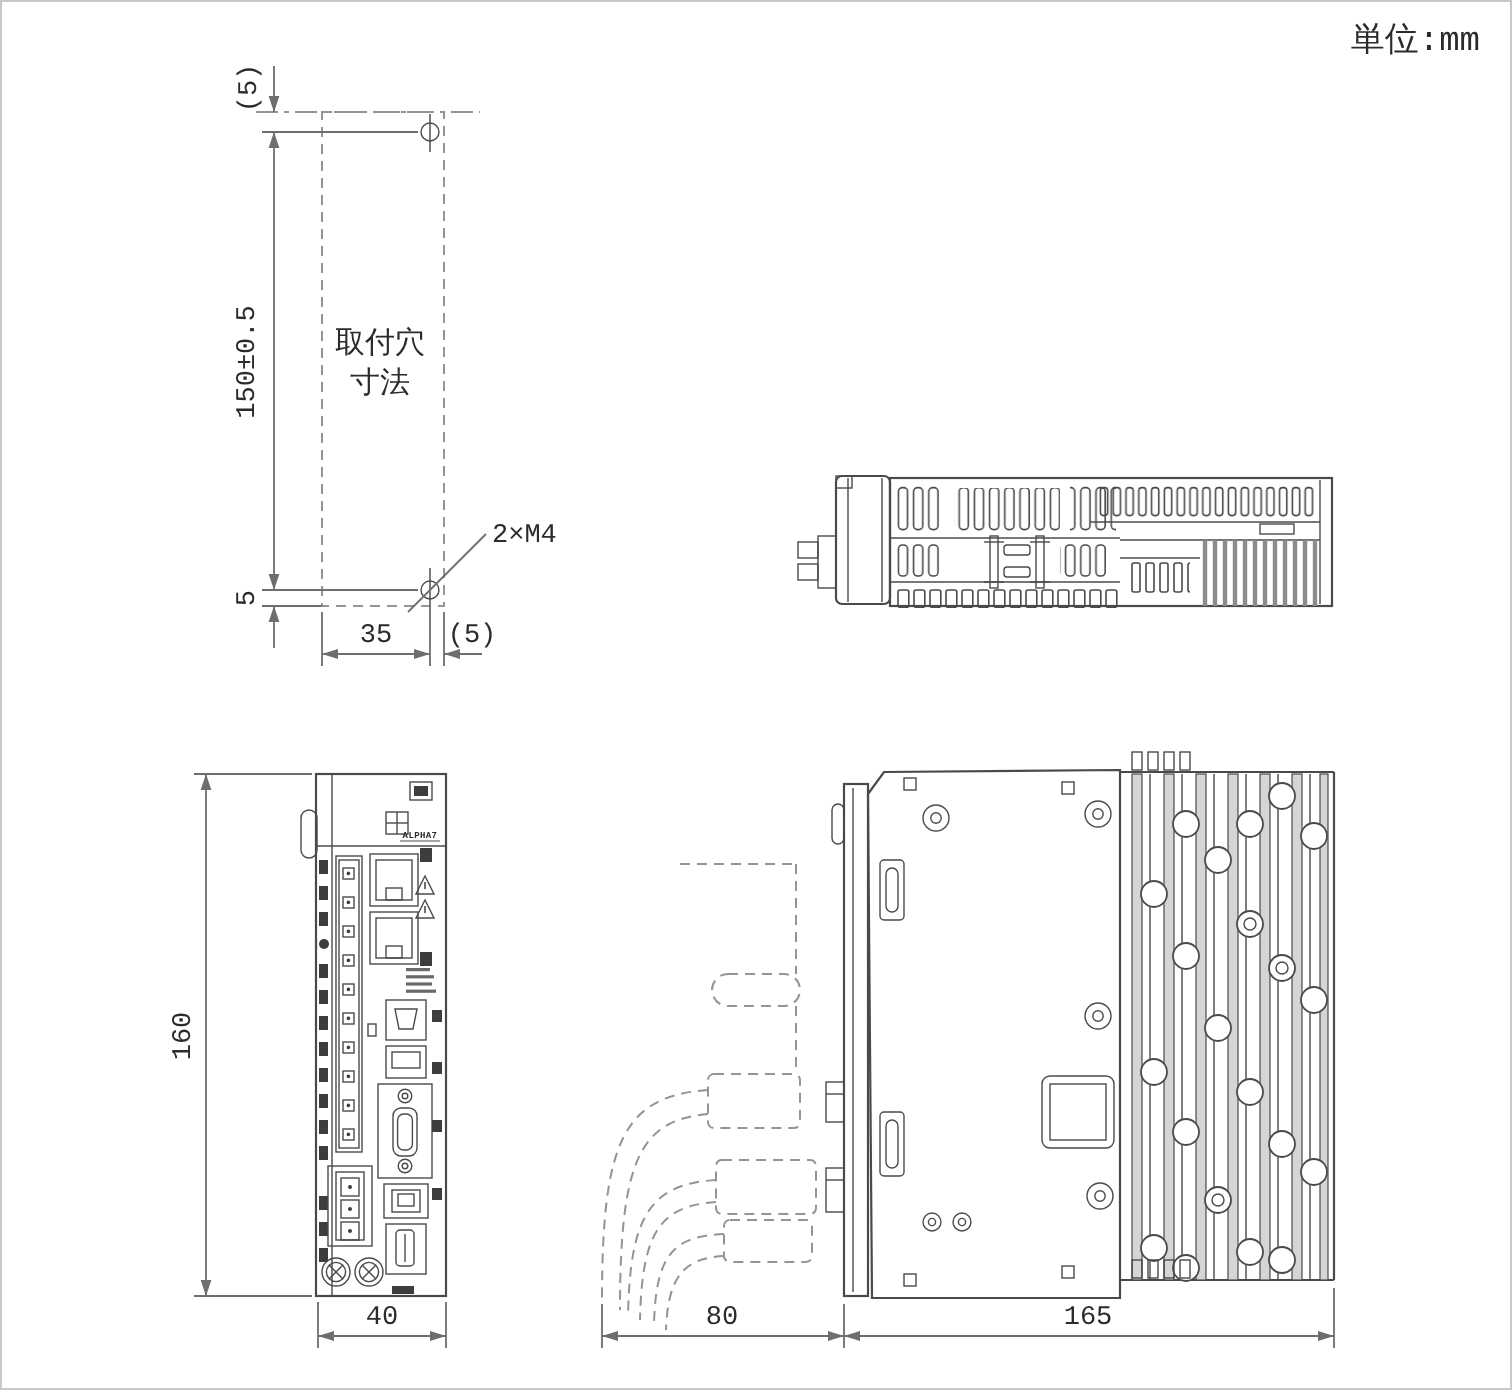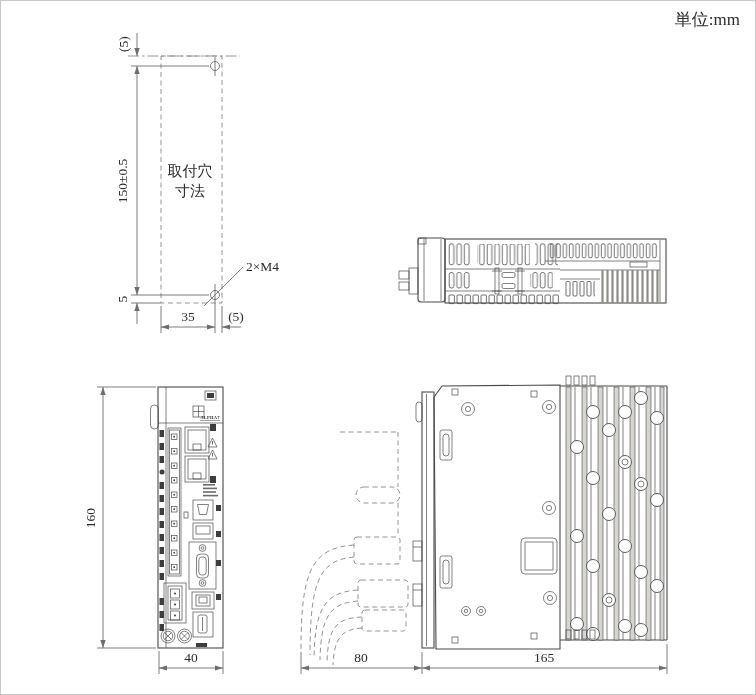--- a/index.html
+++ b/index.html
@@ -1,20 +1,20 @@
 <!DOCTYPE html>
 <html><head>
 <meta charset="utf-8">
 <style>
   html,body{margin:0;padding:0;background:#ffffff;}
   .page{
     position:relative;
     width:756px;height:695px;
     background:#a16207;
-    font-family:Liberation Serif, serif;
+    font-family:Liberation Mono, monospace;
   }
   svg{display:block;}
   text{fill:#2b2b2b;}
   .dim-text{font-size:13.5px;}
   .unit-text{font-size:17px;}
   .title-text{font-size:15px;}
   .brand-text{font-size:4.5px;font-weight:bold;letter-spacing:.2px;}
   .outline{stroke:#4a4a4a;stroke-width:1.1;fill:none;}
   .detail{stroke:#4a4a4a;stroke-width:0.7;fill:none;}
   .darkfill{fill:#3d3d3d;stroke:none;}

